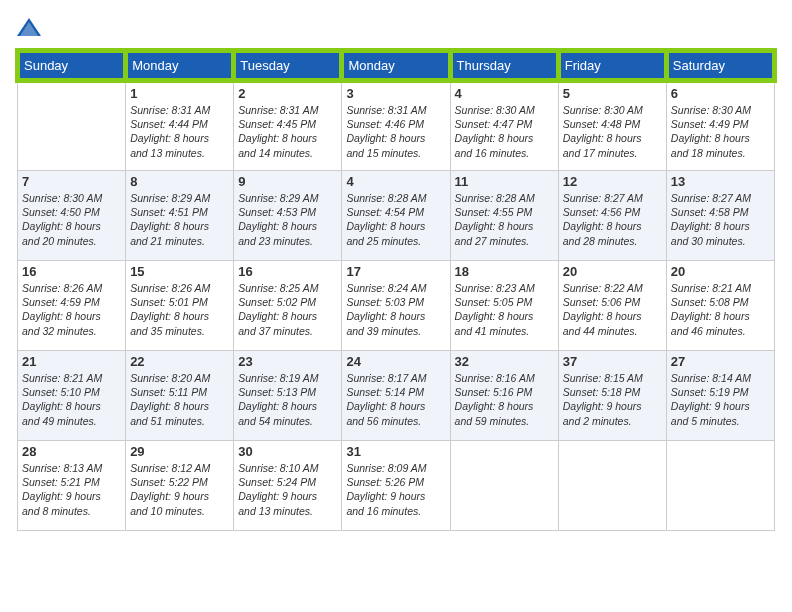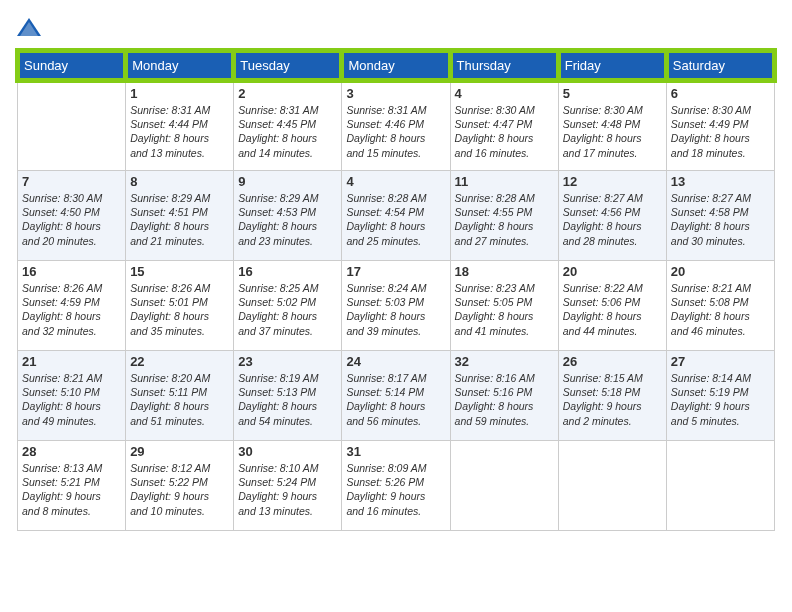--- a/index.html
+++ b/index.html
@@ -238,21 +238,21 @@
         </td>
         <td>
           <span class="day-number">24</span>
           <div class="day-info">Sunrise: 8:17 AM<br>Sunset: 5:14 PM<br>Daylight: 8 hours and 56 minutes.</div>
         </td>
         <td>
           <span class="day-number">32</span>
           <div class="day-info">Sunrise: 8:16 AM<br>Sunset: 5:16 PM<br>Daylight: 8 hours and 59 minutes.</div>
         </td>
         <td>
-          <span class="day-number">26</span>
+          <span class="day-number">37</span>
           <div class="day-info">Sunrise: 8:15 AM<br>Sunset: 5:18 PM<br>Daylight: 9 hours and 2 minutes.</div>
         </td>
         <td>
           <span class="day-number">27</span>
           <div class="day-info">Sunrise: 8:14 AM<br>Sunset: 5:19 PM<br>Daylight: 9 hours and 5 minutes.</div>
         </td>
       </tr>
       <tr>
         <td>
           <span class="day-number">28</span>

